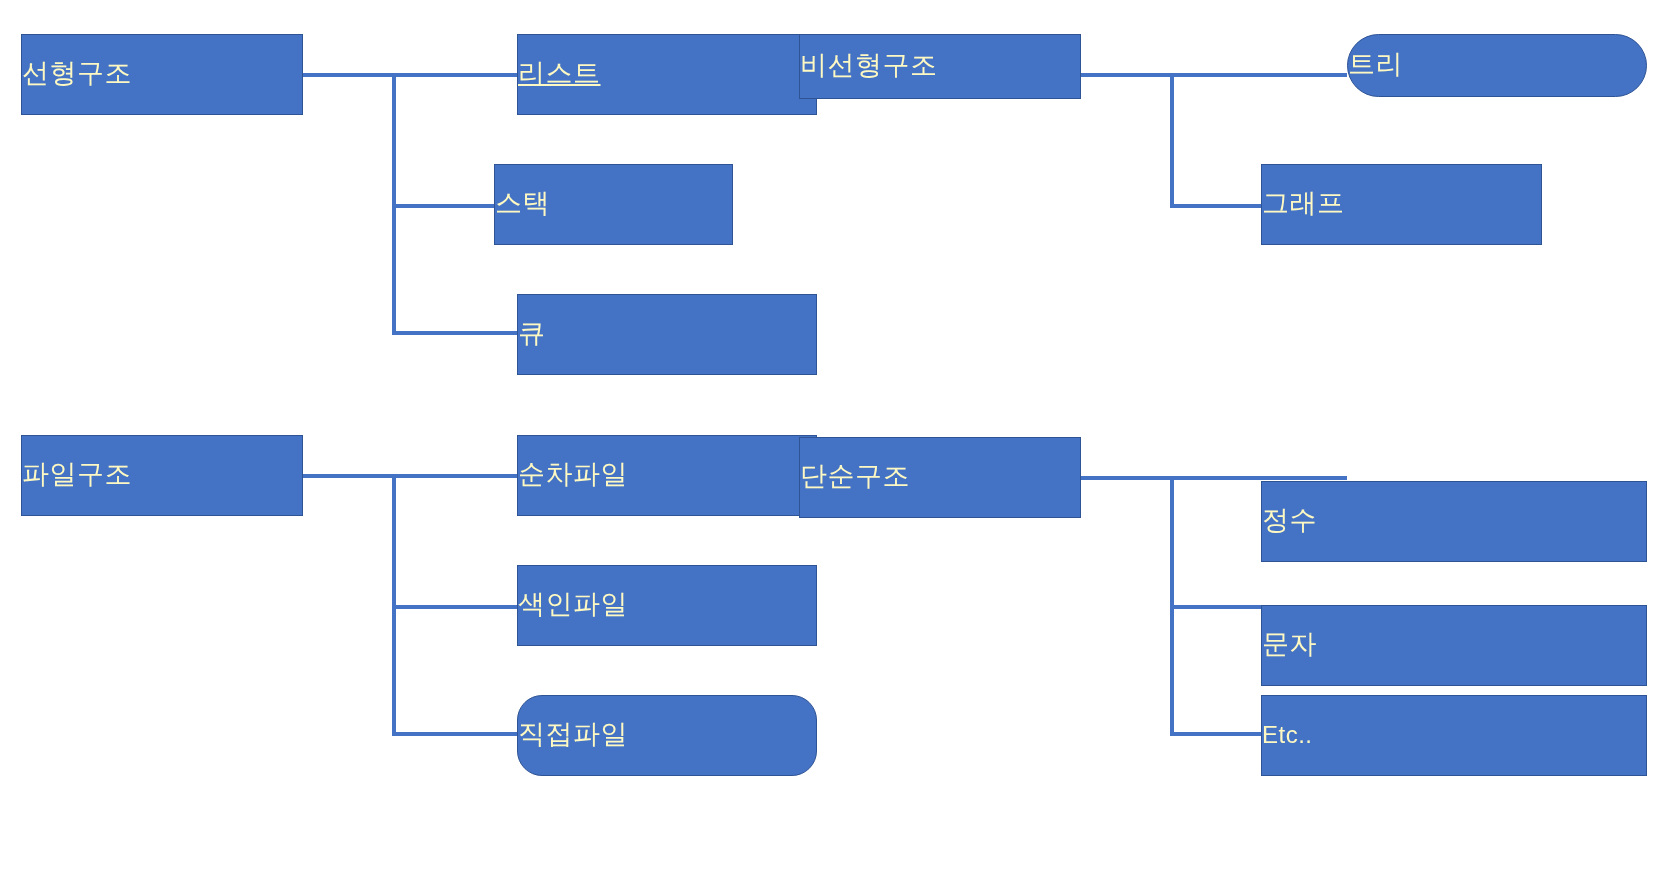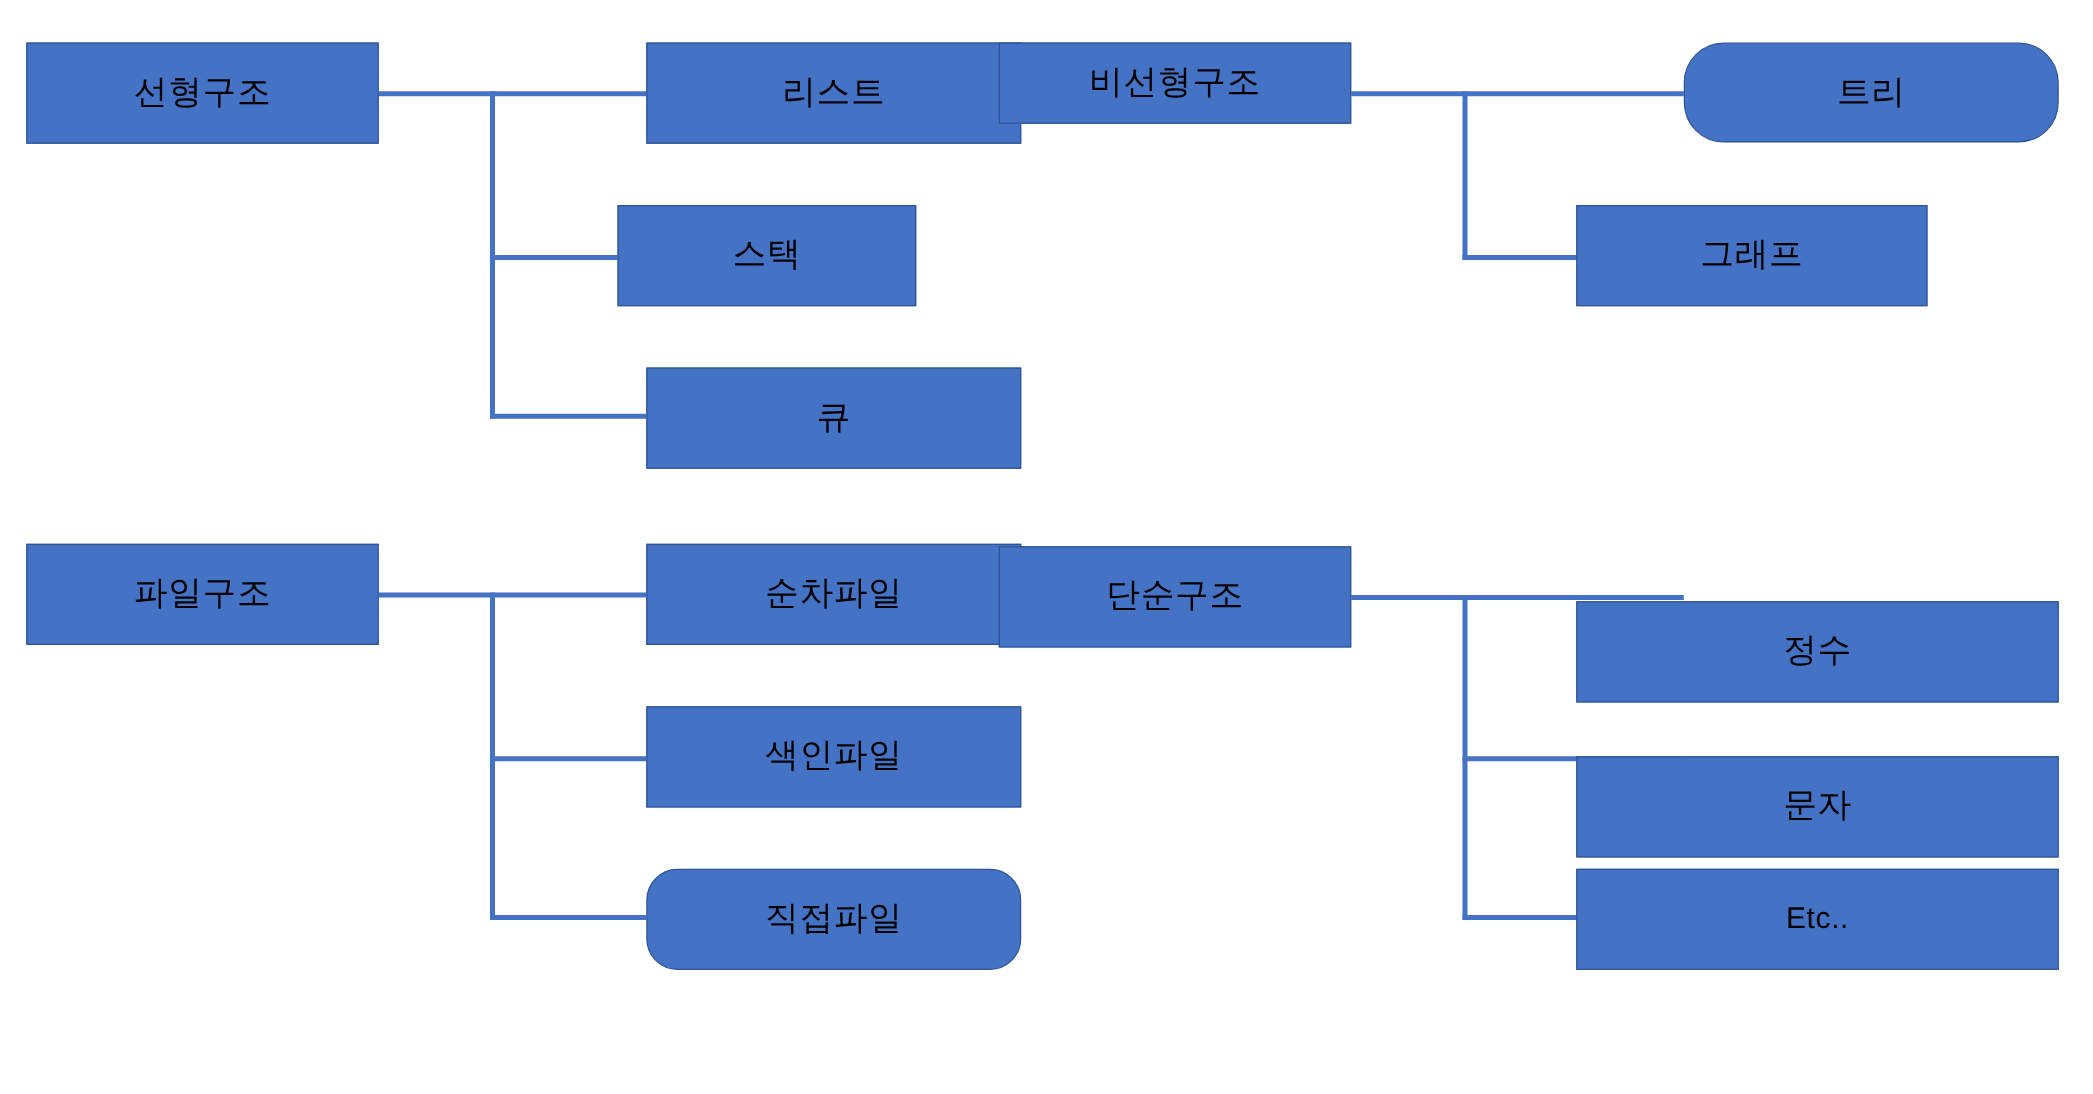--- a/index.html
+++ b/index.html
@@ -15,24 +15,23 @@
     width: 1674px;
     height: 875px;
     background: #ffffff;
     overflow: hidden;
   }
   .node {
     position: absolute;
     box-sizing: border-box;
     background: #4472c4;
     border: 1px solid #2f5496;
-    color: #000000;
+    color: #fef9c3;
     display: flex;
     align-items: center;
-    justify-content: center;
     font-size: 27px;
     line-height: 1;
     letter-spacing: 0.5px;
     user-select: none;
   }
   .node .label {
     display: block;
     padding-bottom: 2px;
   }
   .node.small-label {
@@ -55,38 +54,38 @@
 <div id="canvas">
 
   <div class="conn h" style="left:303px; top:73px; width:214px;"></div>
   <div class="conn v" style="left:392px; top:73px; height:262px;"></div>
   <div class="conn h" style="left:392px; top:204px; width:125px;"></div>
   <div class="conn h" style="left:392px; top:331px; width:125px;"></div>
 
   <div class="node" style="left:21px; top:34px; width:282px; height:81px;">
     <span class="label">선형구조</span>
   </div>
-  <div class="node" style="left:517px; top:34px; width:300px; height:81px;">
+  <div class="node" style="left:517px; top:34px; width:300px; height:81px;text-decoration:underline;">
     <span class="label">리스트</span>
   </div>
   <div class="node" style="left:494px; top:164px; width:239px; height:81px;">
     <span class="label">스택</span>
   </div>
   <div class="node" style="left:517px; top:294px; width:300px; height:81px;">
     <span class="label">큐</span>
   </div>
 
   <div class="conn h" style="left:1081px; top:73px; width:266px;"></div>
   <div class="conn v" style="left:1170px; top:73px; height:135px;"></div>
   <div class="conn h" style="left:1170px; top:204px; width:178px;"></div>
 
   <div class="node" style="left:799px; top:34px; width:282px; height:65px;">
     <span class="label">비선형구조</span>
   </div>
-  <div class="node" style="left:1347px; top:34px; width:300px; height:80px;border-radius:32px;">
+  <div class="node" style="left:1347px; top:34px; width:300px; height:63px;border-radius:32px;">
     <span class="label">트리</span>
   </div>
   <div class="node" style="left:1261px; top:164px; width:281px; height:81px;">
     <span class="label">그래프</span>
   </div>
 
   <div class="conn h" style="left:303px; top:474px; width:214px;"></div>
   <div class="conn v" style="left:392px; top:474px; height:262px;"></div>
   <div class="conn h" style="left:392px; top:605px; width:125px;"></div>
   <div class="conn h" style="left:392px; top:732px; width:125px;"></div>

